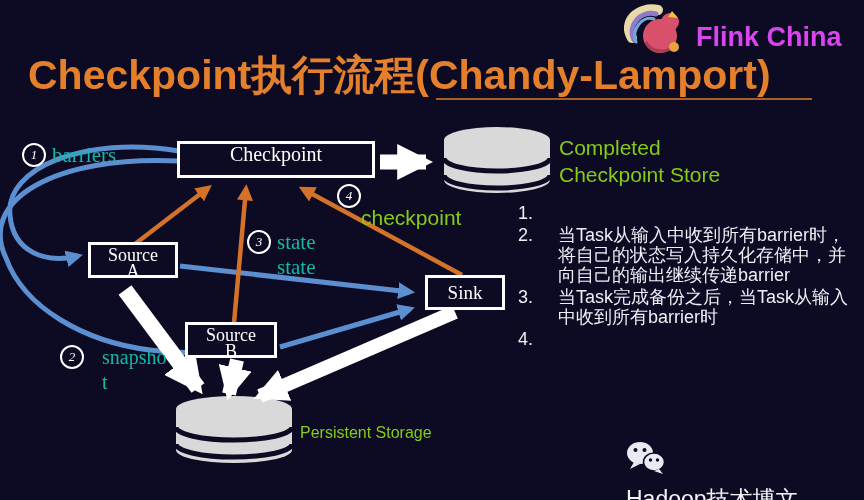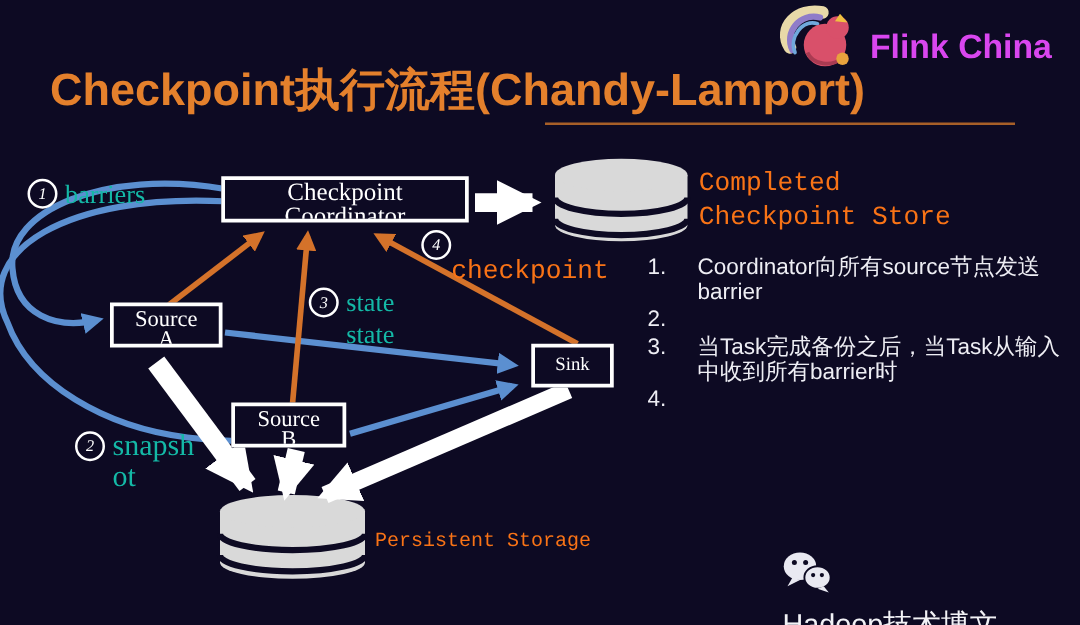--- a/index.html
+++ b/index.html
@@ -5,45 +5,45 @@
   html,body{margin:0;padding:0;background:#000;}
   .stage{
     position:relative;width:864px;height:500px;overflow:hidden;
     background:#0d0a23;
     font-family:"Liberation Sans",sans-serif;
   }
   .abs{position:absolute;}
   
   .title{
     left:28px;top:48px;width:800px;
-    font-size:36px;font-weight:bold;color:#e4802c;
-    letter-spacing:0px;white-space:nowrap;margin-left:12px;
+    font-size:41px;font-weight:bold;color:#e4802c;
+    letter-spacing:0px;white-space:nowrap;
   }
   .title-underline{
     left:436px;top:98px;width:376px;height:2px;background:#a75f28;
   }
   .brand{left:616px;top:2px;display:flex;align-items:center;}
   .brand-text{
     position:absolute;left:80px;top:20px;
     font-size:27px;font-weight:bold;color:#d946ef;white-space:nowrap;
   }
   
   .node{
     background:#0d0a23;border:3px solid #ffffff;color:#ffffff;
     font-family:"Liberation Serif",serif;text-align:center;
     box-sizing:border-box;z-index:3;overflow:hidden;
   }
   .node span{display:block;}
   .coordinator{left:177px;top:141px;width:198px;height:37px;font-size:20px;line-height:19px;padding-top:1px;}
   .source-a{left:88px;top:242px;width:90px;height:36px;font-size:18px;line-height:16px;padding-top:2px;}
   .source-b{left:185px;top:322px;width:92px;height:36px;font-size:18px;line-height:16px;padding-top:2px;}
-  .sink{left:425px;top:275px;width:66px;height:35px;font-size:15px;line-height:29px;}
+  .sink{left:425px;top:275px;width:80px;height:35px;font-size:19px;line-height:29px;}
   
   .slabel{
-    color:#f97316;font-family:Liberation Mono, monospace;z-index:4;
+    color:#84cc16;font-family:Liberation Sans, sans-serif;z-index:4;
   }
   .cnum{
     display:inline-flex;align-items:center;justify-content:center;
     width:20px;height:20px;border:2px solid #ffffff;border-radius:50%;
     color:#ffffff;font-family:"Liberation Serif",serif;font-style:italic;
     font-size:13px;flex:0 0 auto;
   }
   .ann{display:flex;gap:6px;align-items:flex-start;z-index:4;}
   .ann-text{font-family:"Liberation Serif",serif;color:#14b8a6;}
   .store-label{line-height:27px;font-size:21px;}
@@ -121,42 +121,41 @@
     <path d="M462 275 L303 189" stroke="#d4722a" stroke-width="4.5" fill="none" marker-end="url(#mo)"></path>
 
     <path d="M380 162 L426 162" stroke="#ffffff" stroke-width="15" fill="none" marker-end="url(#mw)"></path>
     <path d="M125 290 L198 388" stroke="#ffffff" stroke-width="16" fill="none" marker-end="url(#mw)"></path>
     <path d="M237 360 L229 394" stroke="#ffffff" stroke-width="14" fill="none" marker-end="url(#mw)"></path>
     <path d="M455 312 L260 396" stroke="#ffffff" stroke-width="14" fill="none" marker-end="url(#mw)"></path>
   </svg>
 
   <div class="abs node coordinator">
     <span>Checkpoint</span>
-    <span>Coordinator</span>
   </div>
   <div class="abs node source-a">
     <span>Source</span>
     <span>A</span>
   </div>
   <div class="abs node source-b">
     <span>Source</span>
     <span>B</span>
   </div>
   <div class="abs node sink">
     <span>Sink</span>
   </div>
 
   <div class="abs ann" style="left:22px;top:143px;">
     <span class="cnum">1</span>
     <span class="ann-text" style="font-size:21px;">barriers</span>
   </div>
 
   <div class="abs ann" style="left:60px;top:345px;">
     <span class="cnum">2</span>
-    <span class="ann-text" style="font-size:24px;width:69px;word-break:break-all;line-height:25px;">snapshot</span>
+    <span class="ann-text" style="font-size:20px;width:69px;word-break:break-all;line-height:25px;margin-left:12px;">snapshot</span>
   </div>
 
   <div class="abs ann" style="left:247px;top:230px;">
     <span class="cnum">3</span>
     <span class="ann-text" style="font-size:21px;width:64px;line-height:25px;">state state</span>
   </div>
 
   <div class="abs" style="left:337px;top:184px;z-index:4;">
     <span class="cnum">4</span>
   </div>
@@ -164,24 +163,24 @@
 
   <div class="abs slabel store-label" style="left:559px;top:134px;">
     <span style="display:block;">Completed</span>
     <span style="display:block;text-align:center;">Checkpoint Store</span>
   </div>
   <div class="abs slabel" style="left:300px;top:424px;font-size:16px;">Persistent Storage</div>
 
   <div class="abs steps">
     <div class="step-item">
       <span class="step-num">1.</span>
-      <span class="step-text">Coordinator向所有source节点发送barrier</span>
     </div>
     <div class="step-item">
       <span class="step-num">2.</span>
+      <span class="step-text">当Task从输入中收到所有barrier时，将自己的状态写入持久化存储中，并向自己的输出继续传递barrier</span>
     </div>
     <div class="step-item">
       <span class="step-num">3.</span>
       <span class="step-text">当Task完成备份之后，当Task从输入中收到所有barrier时</span>
     </div>
     <div class="step-item">
       <span class="step-num">4.</span>
     </div>
   </div>
 

